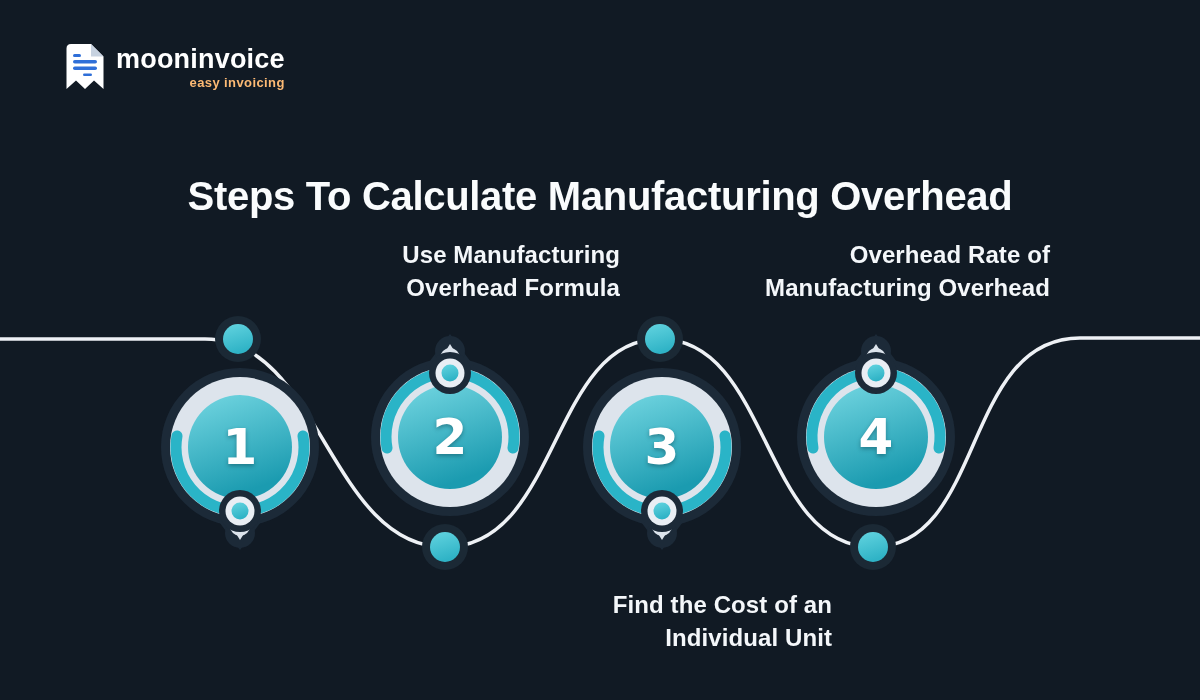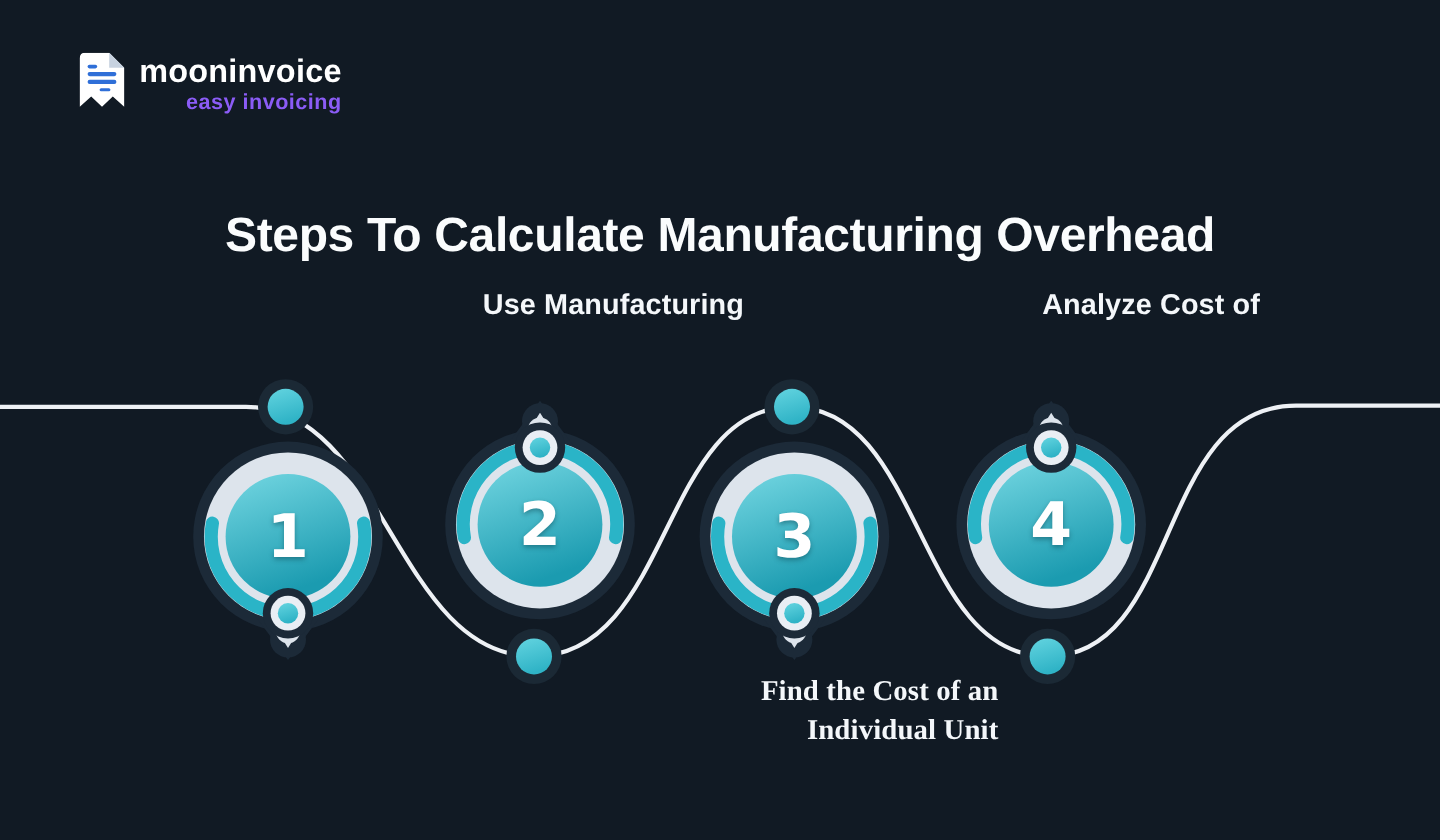--- a/index.html
+++ b/index.html
@@ -9,21 +9,21 @@
     font-family:"Liberation Sans", sans-serif;
     -webkit-font-smoothing:antialiased;
   }
   .canvas{position:absolute;inset:0;width:1200px;height:700px;}
 
   
   .logo{position:absolute;left:66px;top:44px;display:flex;align-items:flex-start;gap:12px;}
   .logo-icon{width:38px;height:46px;display:block;}
   .brand{display:flex;flex-direction:column;align-items:flex-end;}
   .brand-name{color:#ffffff;font-size:27px;font-weight:700;letter-spacing:.2px;line-height:30px;}
-  .brand-tagline{color:#8b5cf6;font-size:18px;font-weight:600;letter-spacing:.4px;margin-top:1px;}
+  .brand-tagline{color:#fdba74;font-size:13px;font-weight:600;letter-spacing:.4px;margin-top:1px;}
 
   
   .title{
     position:absolute;left:0;top:138px;width:1200px;text-align:center;
     color:#fafcfd;font-size:40px;font-weight:700;letter-spacing:-.3px;margin-top:36px;
   }
 
   
   .flow{position:absolute;left:0;top:0;width:1200px;height:700px;}
 
@@ -39,21 +39,21 @@
   .badge-3{left:567px;top:337px;}
   .badge-4{left:781px;top:312px;}
 
   
   .step-label{
     position:absolute;width:340px;text-align:right;
     color:#f4f7fa;font-size:24px;font-weight:700;line-height:33px;letter-spacing:.1px;
   }
   .label-1{left:68px;top:564px;}
   .label-2{left:280px;top:238px;}
-  .label-3{left:492px;top:560px;font-family:Liberation Serif, serif;}
+  .label-3{left:492px;top:588px;}
   .label-4{left:710px;top:238px;}
 
   .defs-holder{position:absolute;width:0;height:0;overflow:hidden;}
 </style>
 </head>
 <body>
 
 <div class="canvas">
 
   <svg class="defs-holder" aria-hidden="true">
@@ -163,22 +163,24 @@
     <use href="#badge-down"></use>
     <text x="95" y="127" font-size="50" text-anchor="middle">3</text>
   </svg>
   <svg class="badge badge-4" viewBox="0 0 190 235">
     <use href="#badge-up"></use>
     <text x="95" y="142" font-size="50" text-anchor="middle">4</text>
   </svg>
 
   <div class="step-label label-2">
     <div>Use Manufacturing</div>
+    <div>Overhead Formula</div>
   </div>
   <div class="step-label label-3">
     <div>Find the Cost of an</div>
     <div>Individual Unit</div>
   </div>
   <div class="step-label label-4">
-    <div>Analyze Cost of</div>
+    <div>Overhead Rate of</div>
+    <div>Manufacturing Overhead</div>
   </div>
 
 </div>
 
 </body></html>

